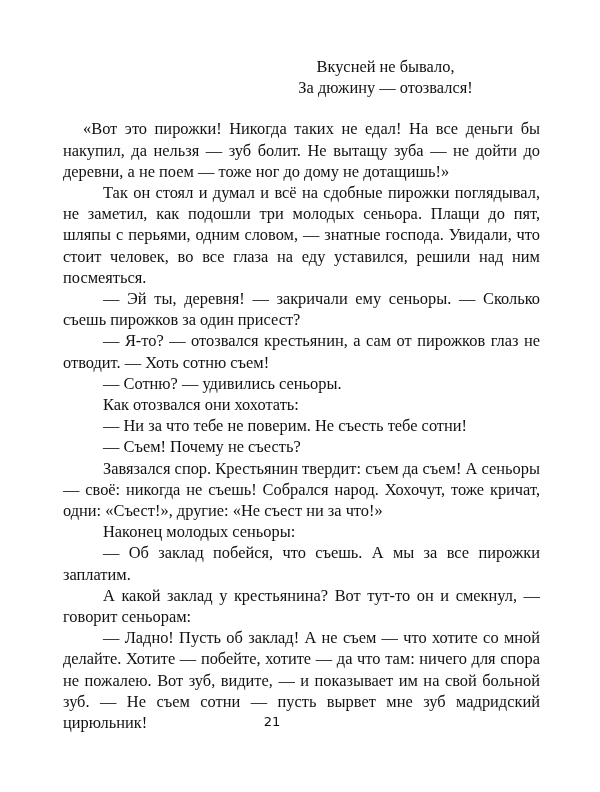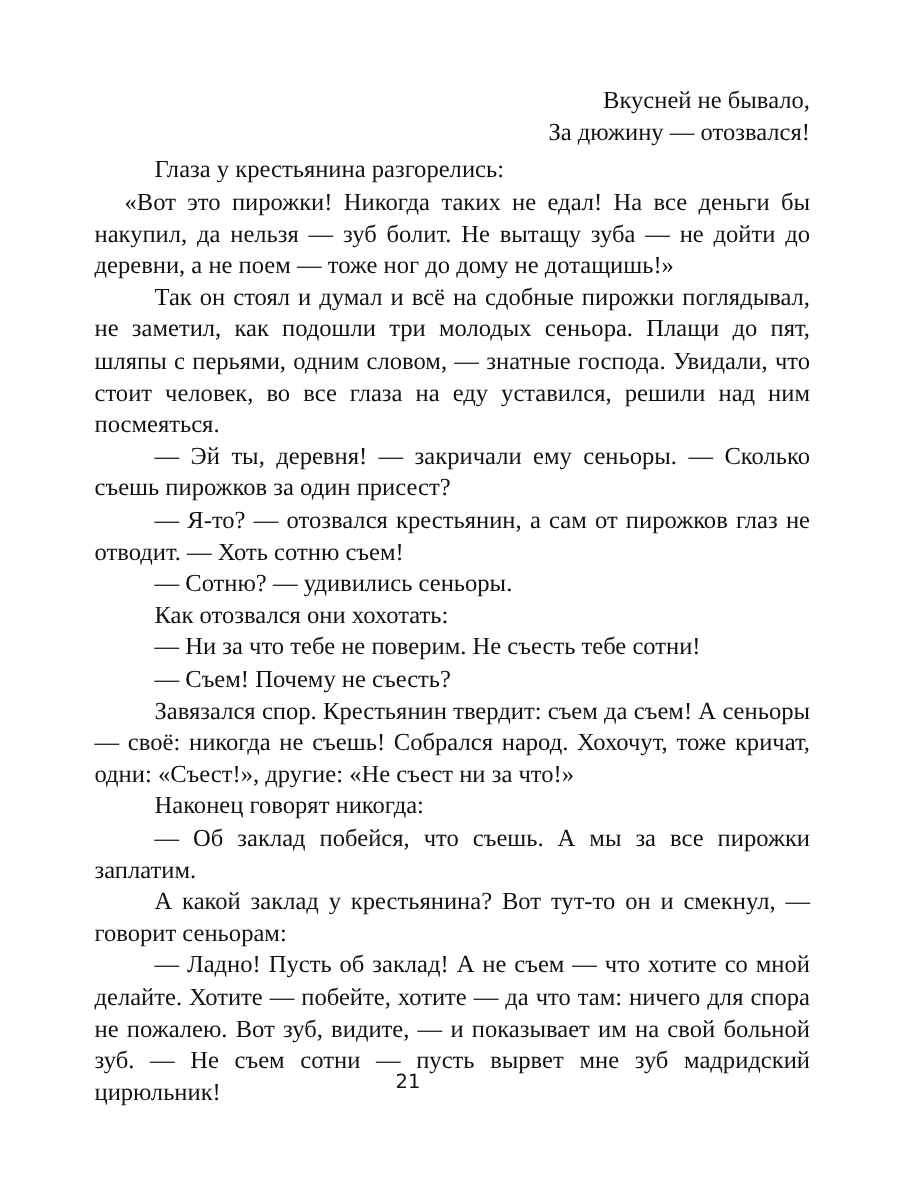--- a/index.html
+++ b/index.html
@@ -2,45 +2,44 @@
 <html><head>
 <meta charset="utf-8">
 <style>
   html, body { margin: 0; padding: 0; background: #ffffff; }
   body { width: 600px; height: 792px; position: relative; overflow: hidden; }
   .page {
     position: absolute; left: 63px; top: 56px; width: 477px;
     font-family: "Liberation Serif", "DejaVu Serif", serif;
     font-size: 16.4px; line-height: 21.2px; color: #111;
   }
-  .verse { text-align: right; margin-left: 168px; margin-bottom: 4px; }
+  .verse { text-align: center; margin-left: 168px; margin-bottom: 20px; }
   .verse div { white-space: nowrap; }
   .p { text-indent: 40px; text-align: justify; margin: 0; }
   .pagenum {
     position: absolute; left: 0; width: 544px; top: 714px; text-align: center;
     font-family: "DejaVu Sans", sans-serif; font-size: 13px; color: #111;
   }
 </style>
 </head>
 <body>
 
 <div class="page">
   <div class="verse">
     <div>Вкусней не бывало,</div>
     <div>За дюжину — отозвался!</div>
   </div>
-  <p class="p">Глаза у крестьянина разгорелись:</p>
   <p class="p" style="text-indent:20px">«Вот это пирожки! Никогда таких не едал! На все деньги бы накупил, да нельзя — зуб болит. Не вытащу зуба — не дойти до деревни, а не поем — тоже ног до дому не дотащишь!»</p>
   <p class="p">Так он стоял и думал и всё на сдобные пирожки поглядывал, не заметил, как подошли три молодых сеньора. Плащи до пят, шляпы с перьями, одним словом, — знатные господа. Увидали, что стоит человек, во все глаза на еду уставился, решили над ним посмеяться.</p>
   <p class="p">— Эй ты, деревня! — закричали ему сеньоры. — Сколько съешь пирожков за один присест?</p>
   <p class="p">— Я-то? — отозвался крестьянин, а сам от пирожков глаз не отводит. — Хоть сотню съем!</p>
   <p class="p">— Сотню? — удивились сеньоры.</p>
   <p class="p">Как отозвался они хохотать:</p>
   <p class="p">— Ни за что тебе не поверим. Не съесть тебе сотни!</p>
   <p class="p">— Съем! Почему не съесть?</p>
   <p class="p">Завязался спор. Крестьянин твердит: съем да съем! А сеньоры — своё: никогда не съешь! Собрался народ. Хохочут, тоже кричат, одни: «Съест!», другие: «Не съест ни за что!»</p>
-  <p class="p">Наконец говорят никогда:</p>
+  <p class="p">Наконец молодых сеньоры:</p>
   <p class="p">— Об заклад побейся, что съешь. А мы за все пирожки заплатим.</p>
   <p class="p">А какой заклад у крестьянина? Вот тут-то он и смекнул, — говорит сеньорам:</p>
   <p class="p">— Ладно! Пусть об заклад! А не съем — что хотите со мной делайте. Хотите — побейте, хотите — да что там: ничего для спора не пожалею. Вот зуб, видите, — и показывает им на свой больной зуб. — Не съем сотни — пусть вырвет мне зуб мадридский цирюльник!</p>
 </div>
 
 <div class="pagenum">21</div>
 
 </body></html>

